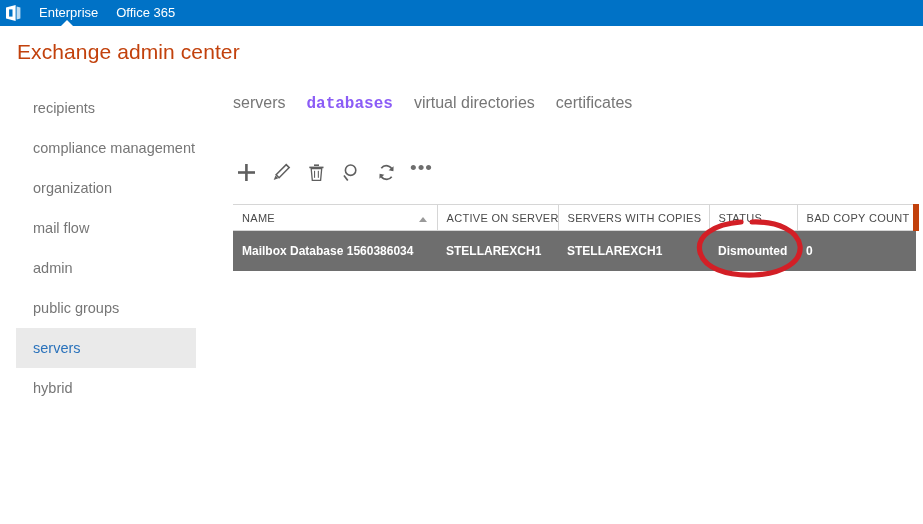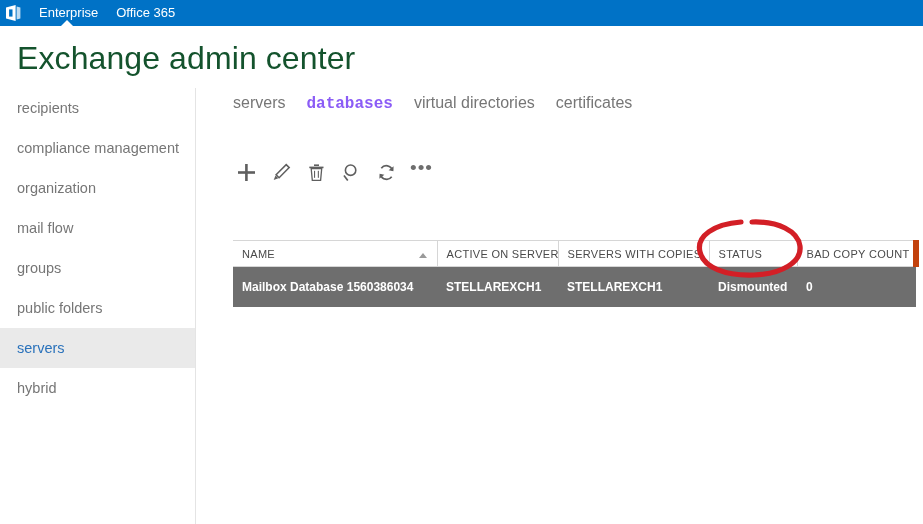--- a/index.html
+++ b/index.html
@@ -54,31 +54,31 @@
     border-left: 6px solid transparent;
     border-right: 6px solid transparent;
     border-bottom: 6px solid #ffffff;
   }
 
   
   .page-title {
     position: absolute;
     left: 17px;
     top: 40px;
-    font-size: 32px;
-    color: #14532d;
+    font-size: 21px;
+    color: #c2410c;
     font-weight: normal;
     letter-spacing: 0.1px;
     white-space: nowrap;
   }
 
   
   .sidenav {
     position: absolute;
-    left: 0;
+    left: 16px;
     top: 88px;
     width: 196px;
     height: 436px;
     background: #ffffff;
     border-right: 1px solid #e4e4e4;
     box-sizing: border-box;
   }
   .nav-item {
     height: 40px;
     line-height: 40px;
@@ -154,21 +154,20 @@
   }
 
   
   .grid {
     position: absolute;
     left: 37px;
     top: 116px;
     width: 683px;
     border-collapse: collapse;
     table-layout: fixed;
-    margin-top: 36px;
   }
   .grid th {
     font-size: 11px;
     font-weight: normal;
     color: #4a4a4a;
     text-align: left;
     letter-spacing: 0.3px;
     padding: 7px 0 6px 9px;
     border-top: 1px solid #d6d6d6;
     border-bottom: 1px solid #d6d6d6;
@@ -243,24 +242,24 @@
   <div class="nav-item">
     <span>compliance management</span>
   </div>
   <div class="nav-item">
     <span>organization</span>
   </div>
   <div class="nav-item">
     <span>mail flow</span>
   </div>
   <div class="nav-item">
-    <span>groups</span>
-  </div>
-  <div class="nav-item">
-    <span>public folders</span>
+    <span>admin</span>
+  </div>
+  <div class="nav-item">
+    <span>public groups</span>
   </div>
   <div class="nav-item selected">
     <span>servers</span>
   </div>
   <div class="nav-item">
     <span>hybrid</span>
   </div>
 </nav>
 
 <main class="content">

